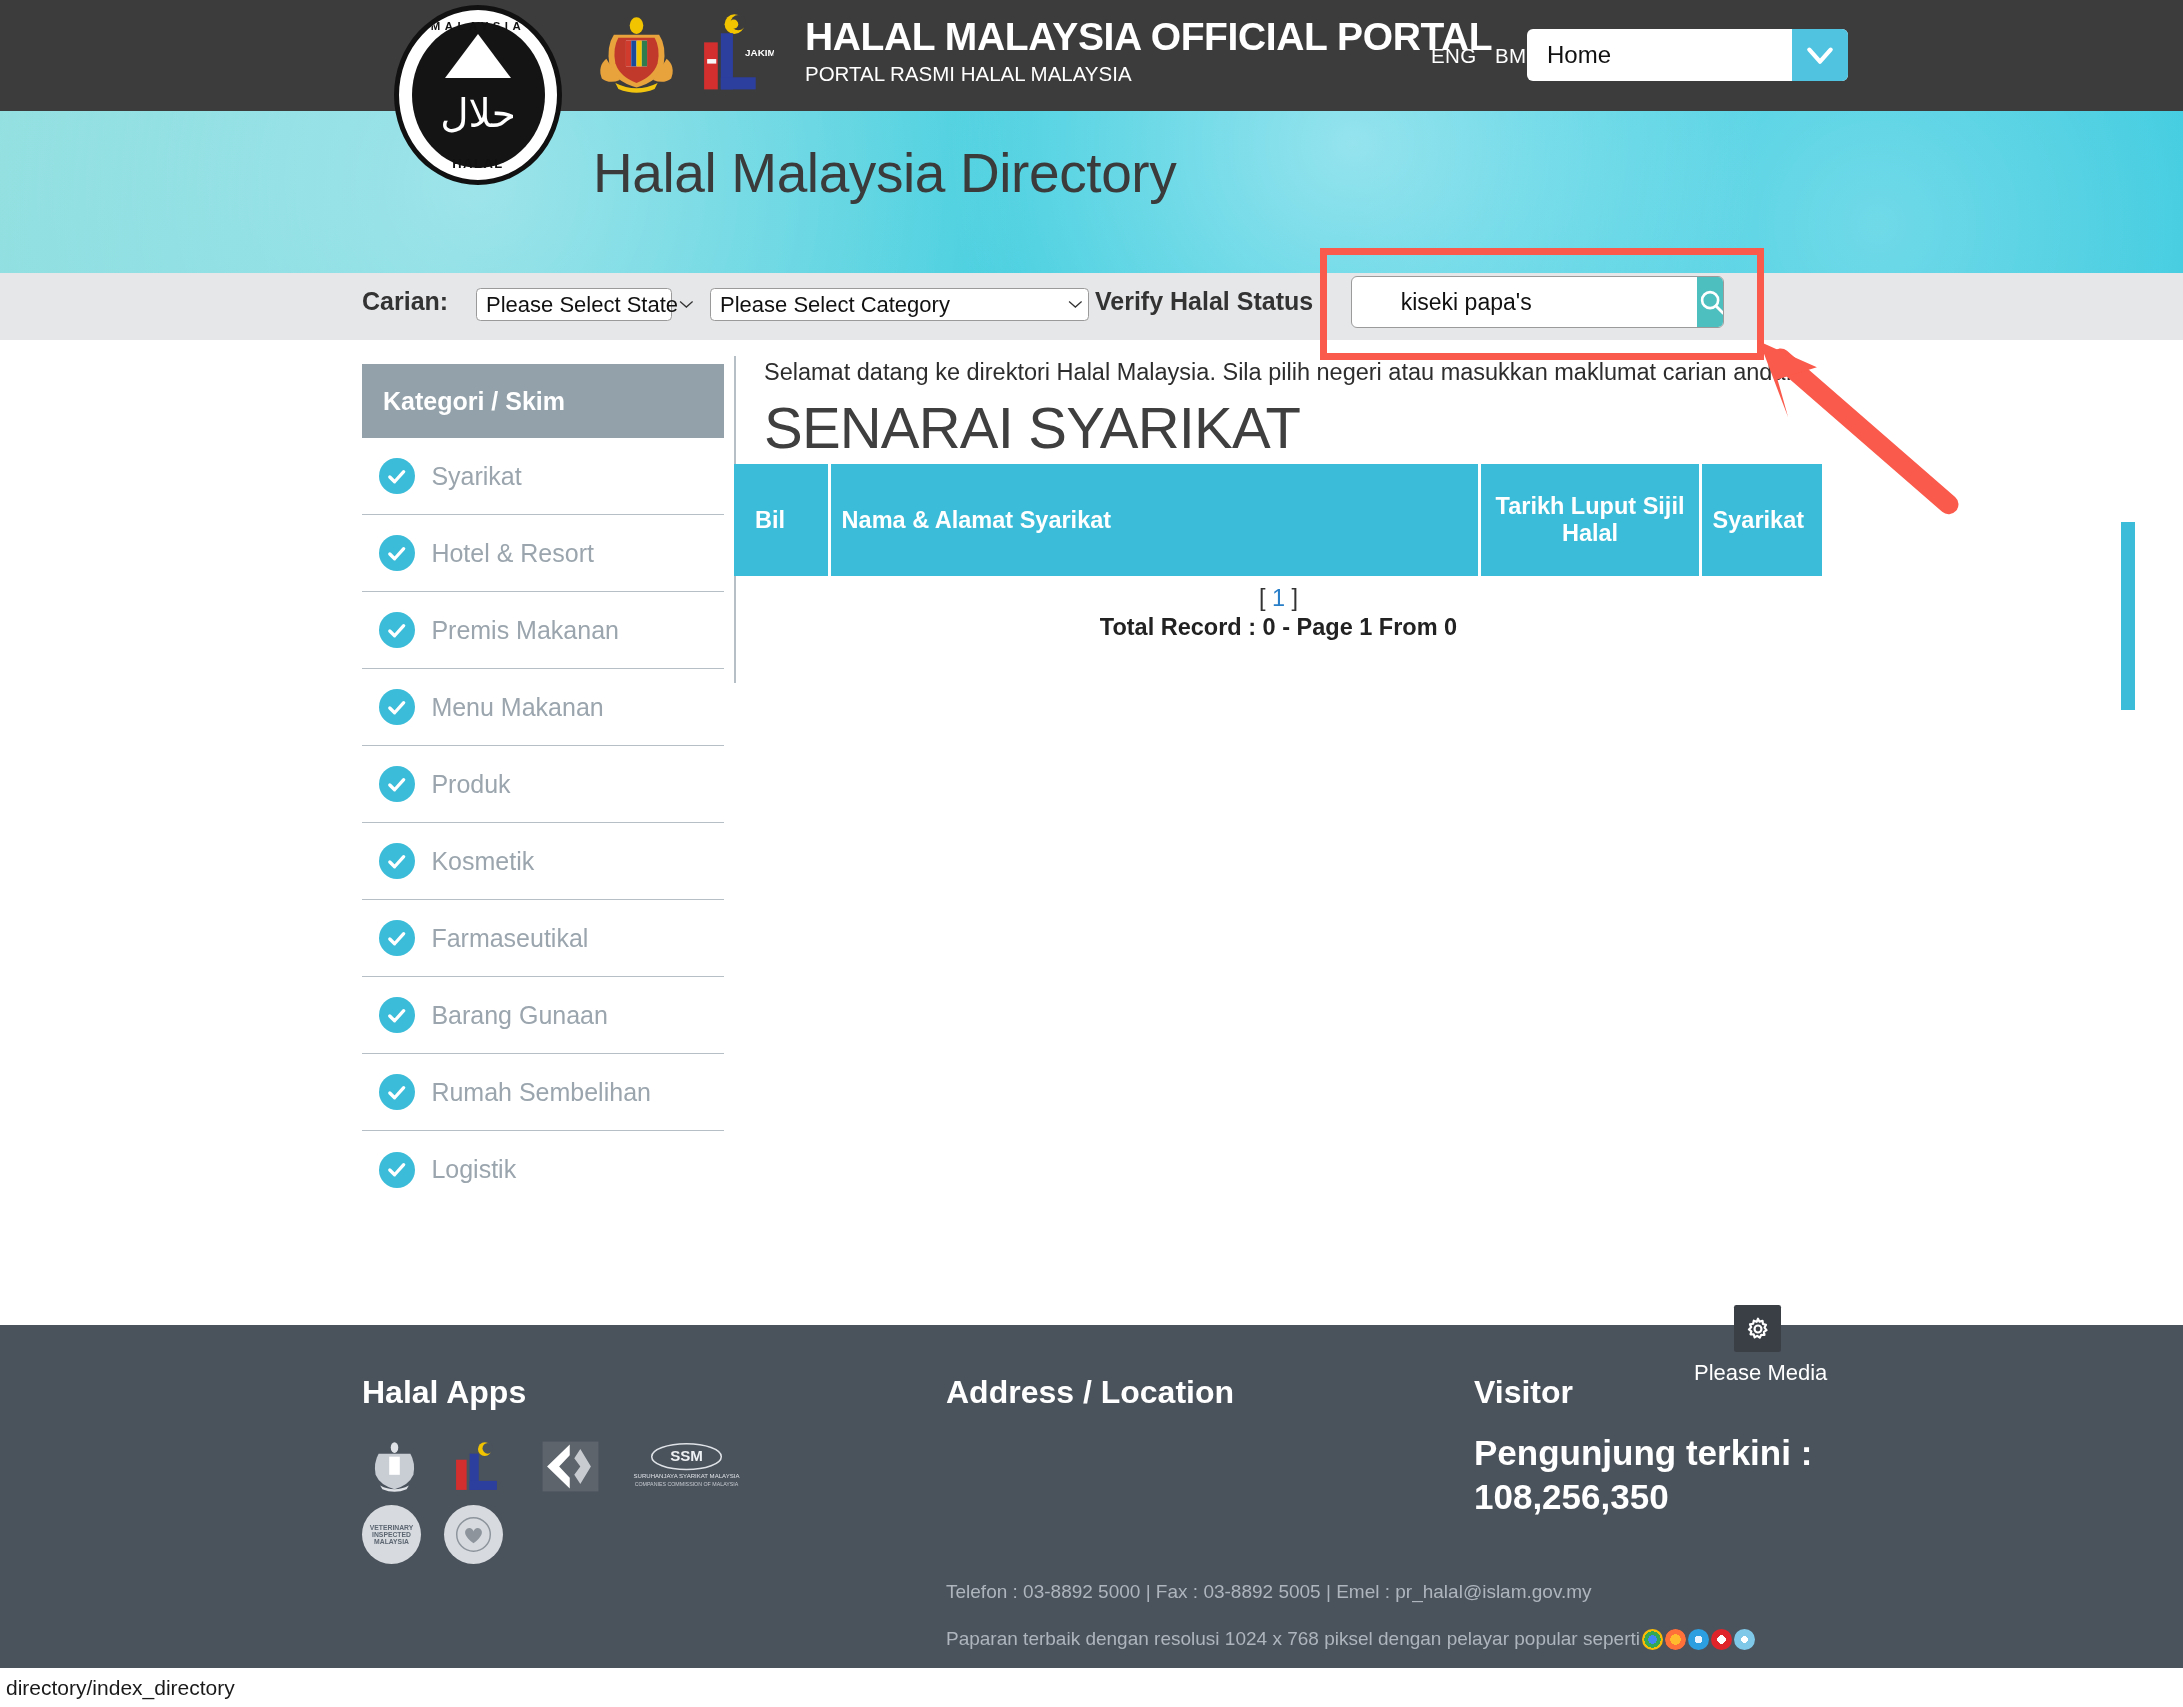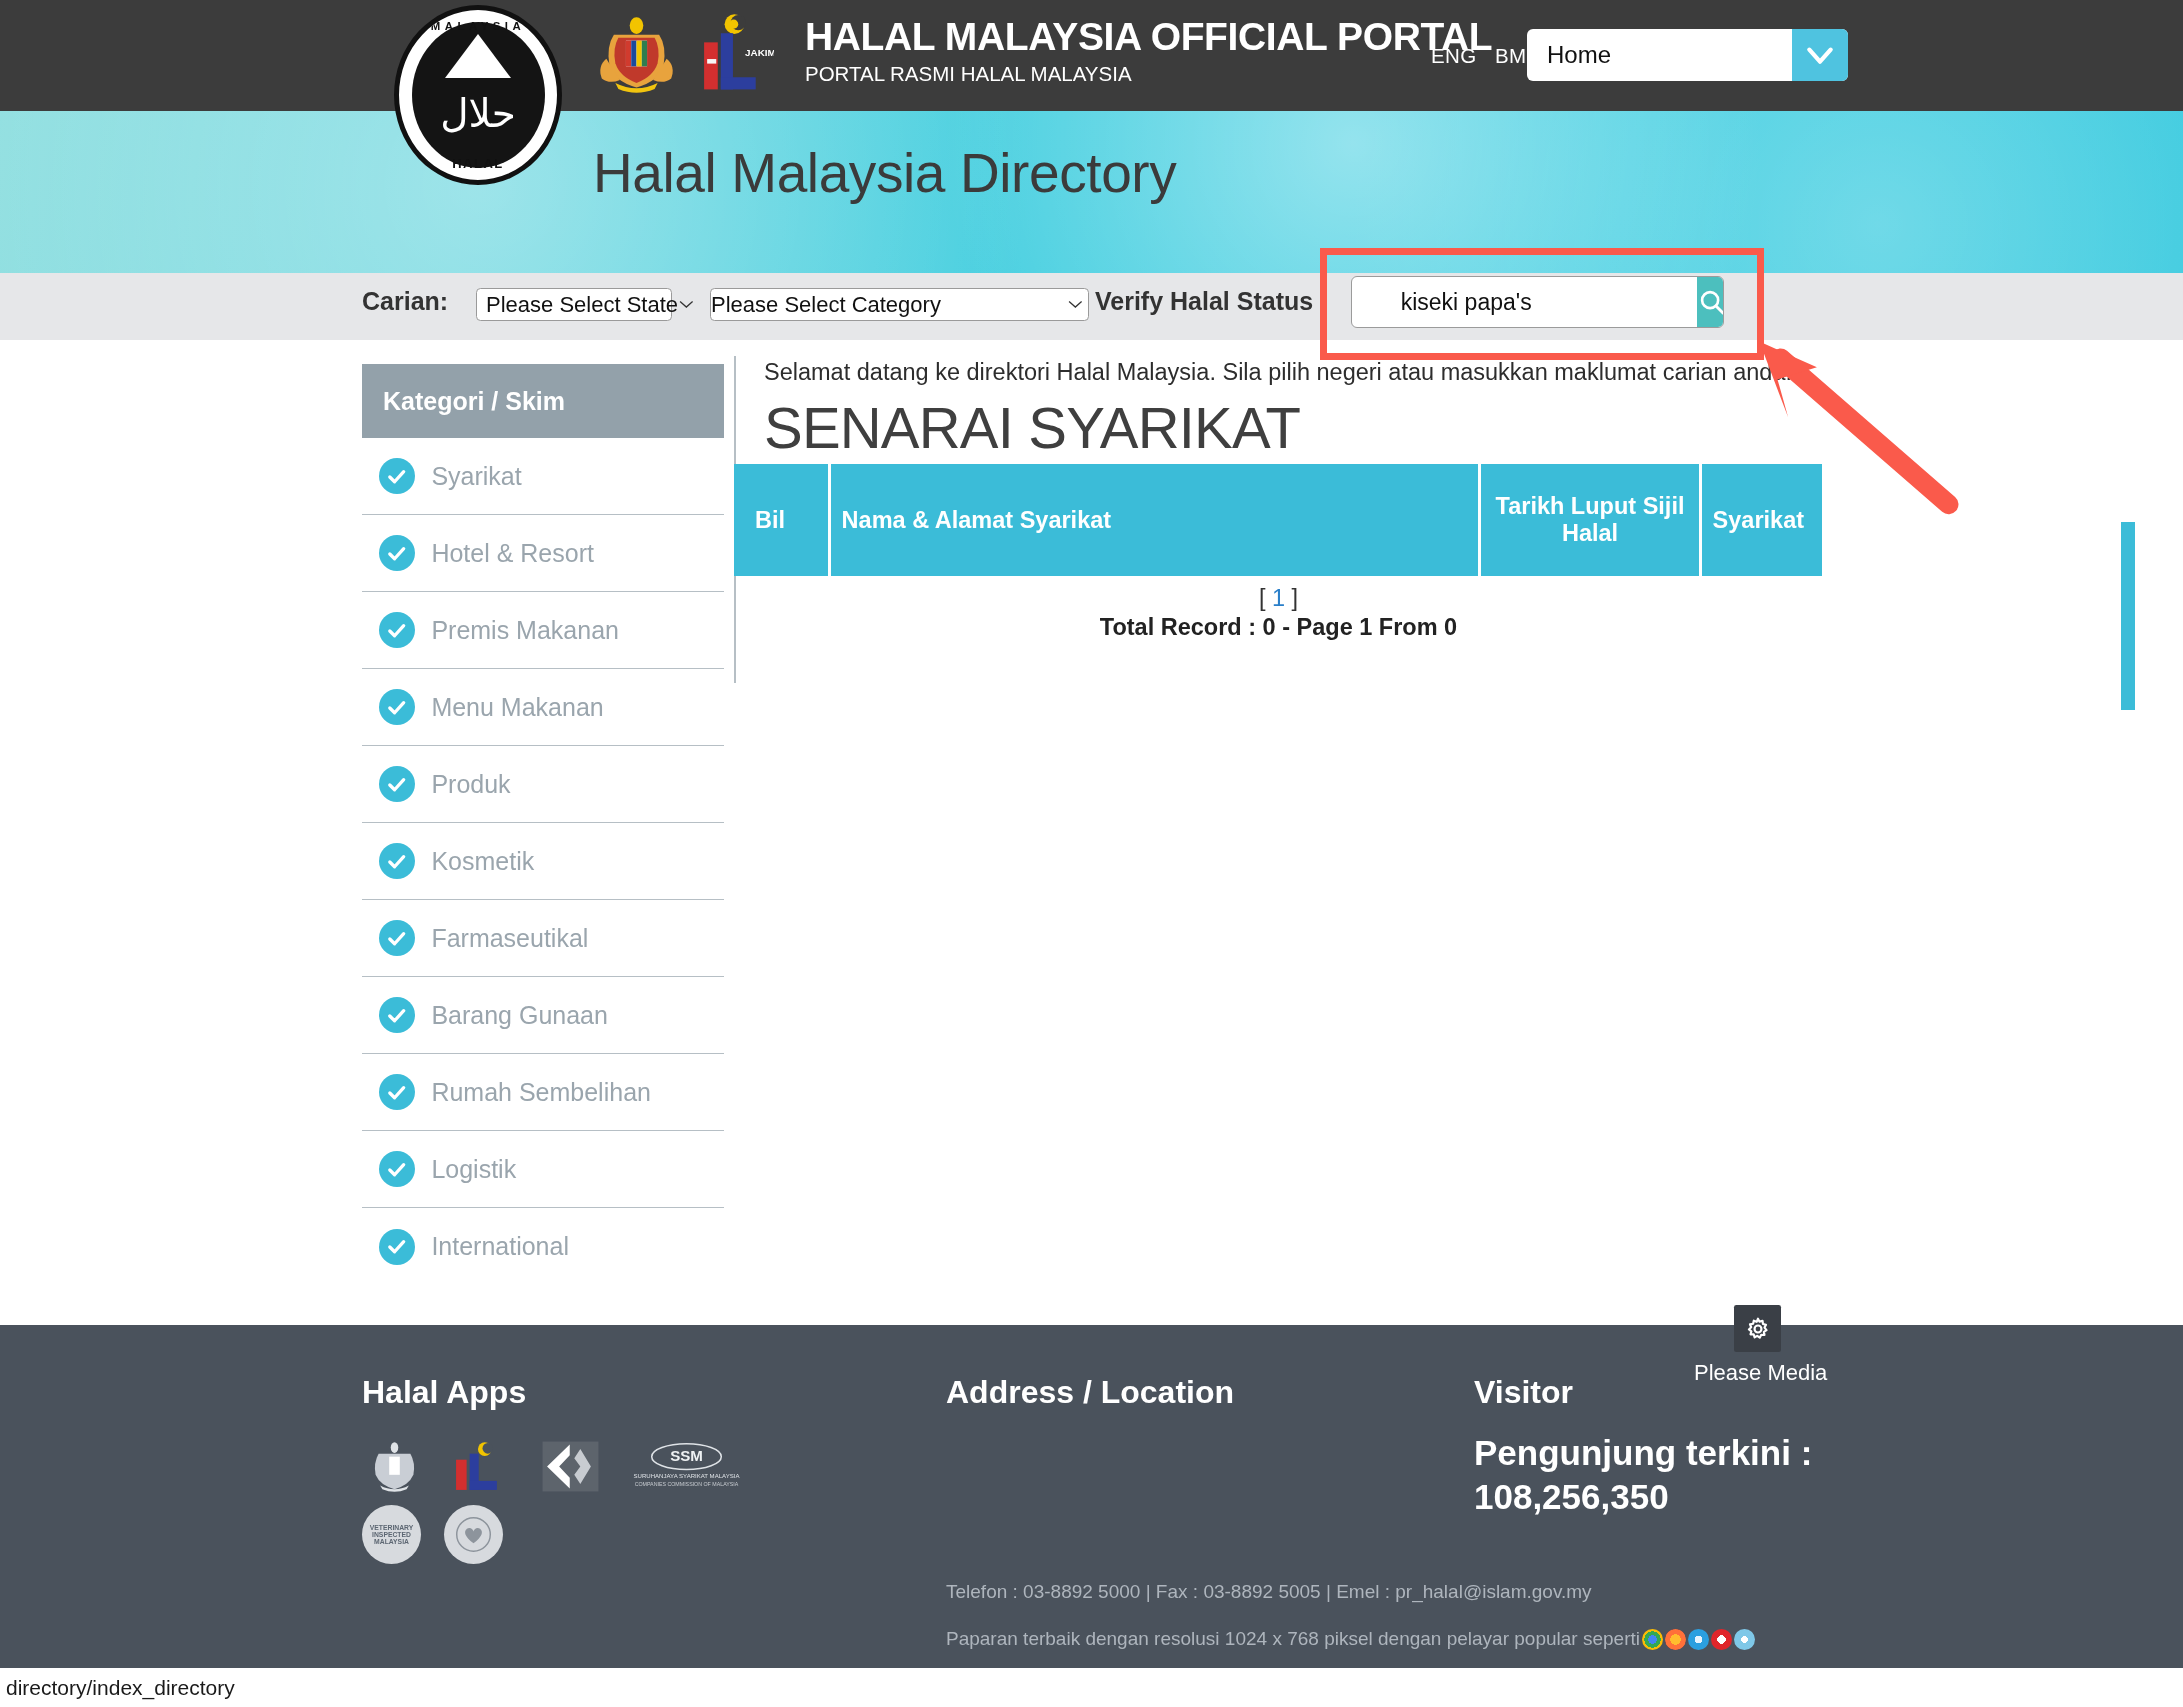--- a/index.html
+++ b/index.html
@@ -119,21 +119,21 @@
     position: absolute; left: 476px; top: 288px; width: 196px; height: 33px;
     background: #fff; border: 0.8px solid #9a9a9a; border-radius: 4.5px;
     display: flex; align-items: center;
   }
   .state-select .txt { flex:1; padding-left: 9px; font-size: 22px; color:#111; white-space:nowrap; }
   .cat-select {
     position: absolute; left: 710px; top: 288px; width: 379px; height: 33px;
     background: #fff; border: 0.8px solid #9a9a9a; border-radius: 4.5px;
     display: flex; align-items: center;
   }
-  .cat-select .txt { flex:1; font-size: 22px; color:#111; white-space:nowrap; }
+  .cat-select .txt { flex:1; padding-left: 9px; font-size: 22px; color:#111; white-space:nowrap; }
   .mini-chev { width: 26px; display:flex; align-items:center; justify-content:center; }
   .mini-chev svg { width: 16.7px; height: 10.6px; }
 
   .verify-label {
     position: absolute; left: 1095px; top: 287px;
     font-size: 25px; font-weight: bold; color: #333; white-space: nowrap;
   }
 
   .search-wrap {
     position: absolute; left: 1351px; top: 276px; width: 373px; height: 52px;
@@ -455,28 +455,20 @@
       <span class="lbl">Rumah Sembelihan</span>
     </div>
     <div class="side-item">
       <span class="chk">
           <svg viewBox="0 0 24 24">
             <path d="M5 12.5 L10 17.5 L19.5 7" stroke="#fff" stroke-width="3.4" fill="none" stroke-linecap="round" stroke-linejoin="round"></path>
           </svg>
         </span>
       <span class="lbl">Logistik</span>
     </div>
-    <div class="side-item">
-      <span class="chk">
-          <svg viewBox="0 0 24 24">
-            <path d="M5 12.5 L10 17.5 L19.5 7" stroke="#fff" stroke-width="3.4" fill="none" stroke-linecap="round" stroke-linejoin="round"></path>
-          </svg>
-        </span>
-      <span class="lbl">International</span>
-    </div>
   </div>
   <div class="side-rule"></div>
   <div class="side-rule2"></div>
 
   <div class="welcome">Selamat datang ke direktori Halal Malaysia. Sila pilih negeri atau masukkan maklumat carian anda.</div>
   <div class="page-heading">SENARAI SYARIKAT</div>
 
   <div class="tbl">
     <div class="th c1">Bil</div>
     <div class="th c2">Nama &amp; Alamat Syarikat</div>

